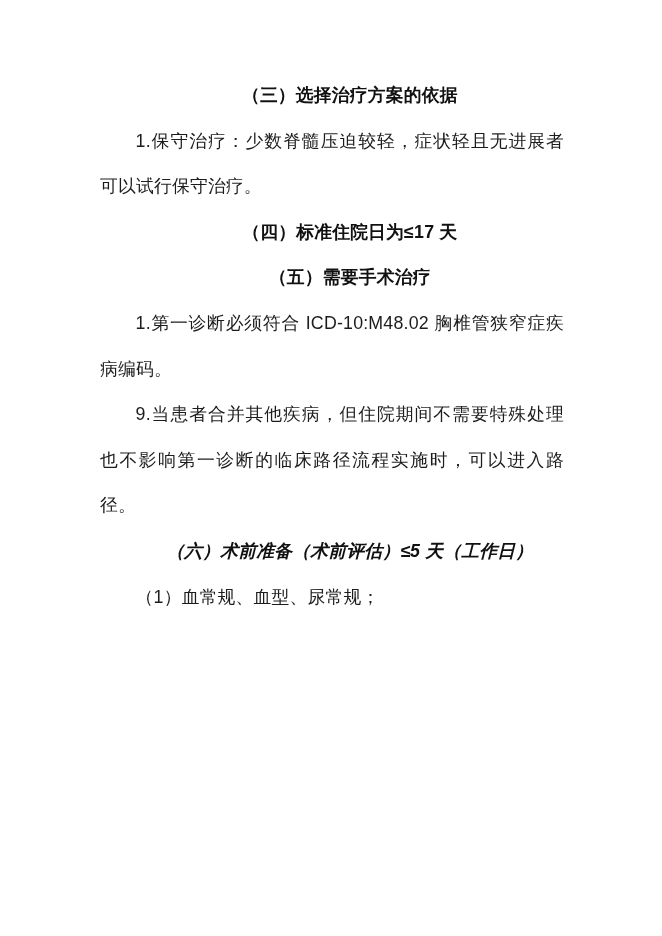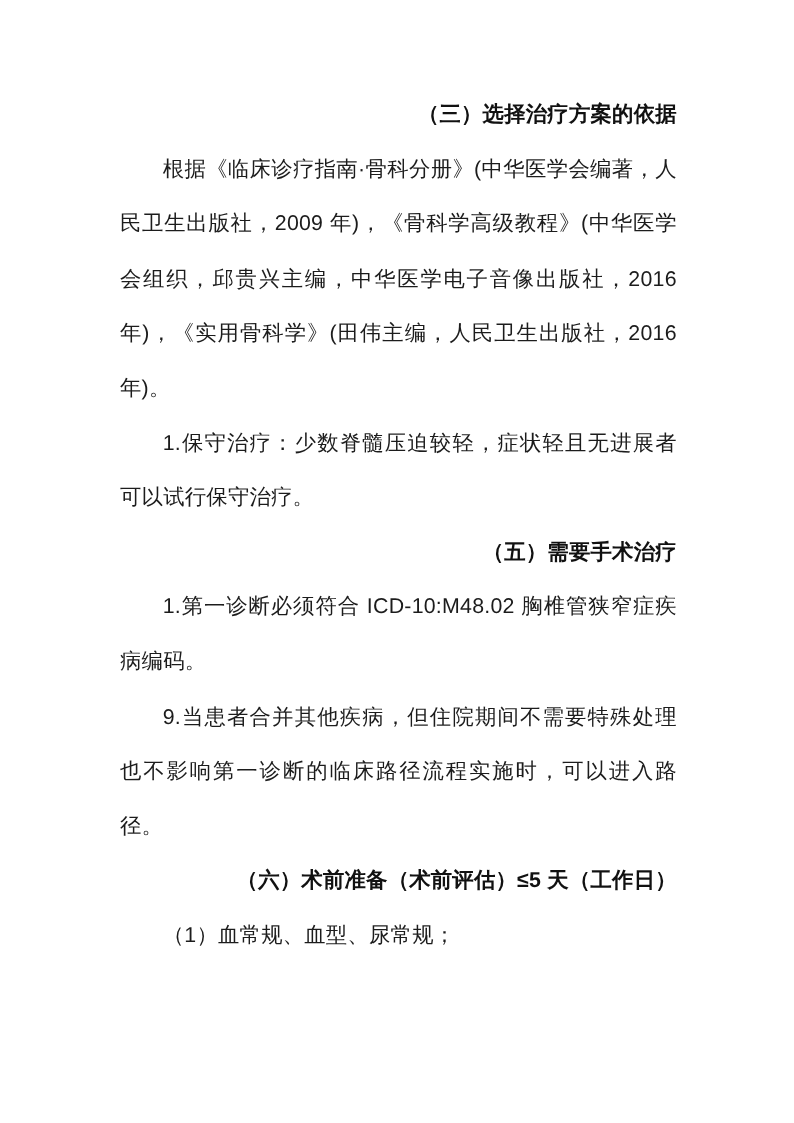--- a/index.html
+++ b/index.html
@@ -29,31 +29,31 @@
     word-break: normal;
   }
   .content p {
     margin: 0;
     padding: 0;
     text-indent: 2em;
   }
   .content p.heading {
     font-weight: bold;
     color: #111111;
-    text-align: right;
+    text-align: center;
   }
 </style>
 </head>
 <body>
 
 <div class="page" style="background: rgb(255, 255, 255);">
   <div class="content" style="color: rgb(28, 28, 28);">
 
   <p class="heading" style="color: rgb(17, 17, 17);">（三）选择治疗方案的依据</p>
-      <p class="body">根据《临床诊疗指南·骨科分册》(中华医学会编著，人民卫生出版社，2009 年)，《骨科学高级教程》(中华医学会组织，邱贵兴主编，中华医学电子音像出版社，2016 年)，《实用骨科学》(田伟主编，人民卫生出版社，2016 年)。</p>
       <p class="body">1.保守治疗：少数脊髓压迫较轻，症状轻且无进展者可以试行保守治疗。</p>
+      <p class="heading" style="color: rgb(17, 17, 17);">（四）标准住院日为≤17 天</p>
       <p class="heading" style="color: rgb(17, 17, 17);">（五）需要手术治疗</p>
       <p class="body">1.第一诊断必须符合 ICD-10:M48.02 胸椎管狭窄症疾病编码。</p>
       <p class="body">9.当患者合并其他疾病，但住院期间不需要特殊处理也不影响第一诊断的临床路径流程实施时，可以进入路径。</p>
-      <p class="heading" style="color: rgb(17, 17, 17);">（六）术前准备（术前评估）≤5 天（工作日）</p>
+      <p class="heading" style="color: rgb(17, 17, 17); font-style: italic;">（六）术前准备（术前评估）≤5 天（工作日）</p>
       <p class="body">（1）血常规、血型、尿常规；</p>
     </div>
 </div>
 
 </body></html>

